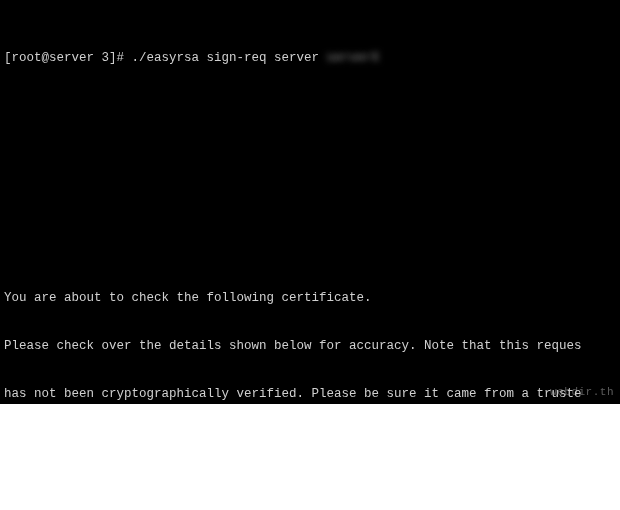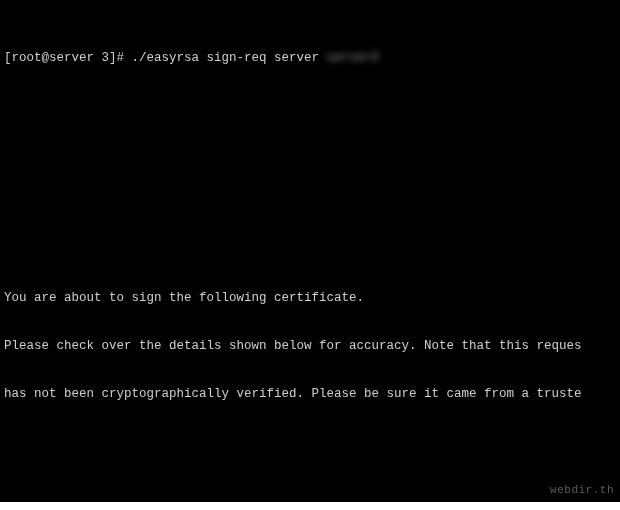--- a/index.html
+++ b/index.html
@@ -2,21 +2,21 @@
 <html><head>
 <meta charset="utf-8">
 <style>
   html, body {
     margin: 0;
     padding: 0;
     background: #ffffff;
   }
   .terminal {
     width: 620px;
-    height: 502px;
+    height: 404px;
     background: #000000;
     color: #d0d0d0;
     font-family: "Courier New", Courier, monospace;
     font-size: 12.5px;
     line-height: 16px;
     padding: 2px 4px 2px 4px;
     box-sizing: border-box;
     white-space: pre-wrap;
     overflow: hidden;
     position: relative;
@@ -44,21 +44,21 @@
 </head>
 <body>
 
 <div class="terminal">
 
   <span class="line"><span>[root@server 3]#</span><span> ./easyrsa sign-req server </span><span class="blur">serverX</span></span>
   <span class="line"> </span>
   <span class="line"> </span>
   <span class="line"> </span>
   <span class="line"> </span>
-  <span class="line">You are about to sign the following certificate.</span>
+  <span class="line">You are about to check the following certificate.</span>
   <span class="line">Please check over the details shown below for accuracy. Note that this reques</span>
   <span class="line">has not been cryptographically verified. Please be sure it came from a truste</span>
   
   
   
   
   
   
   
   

